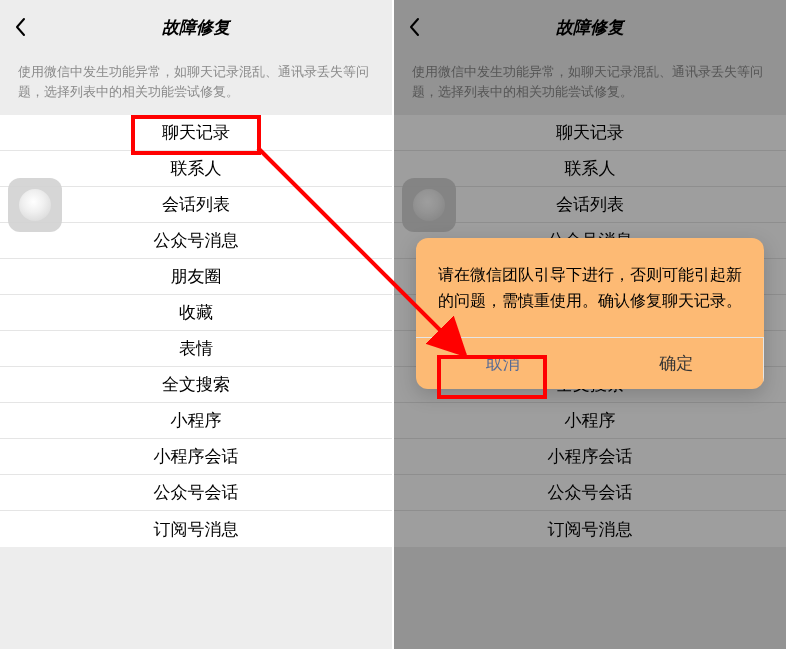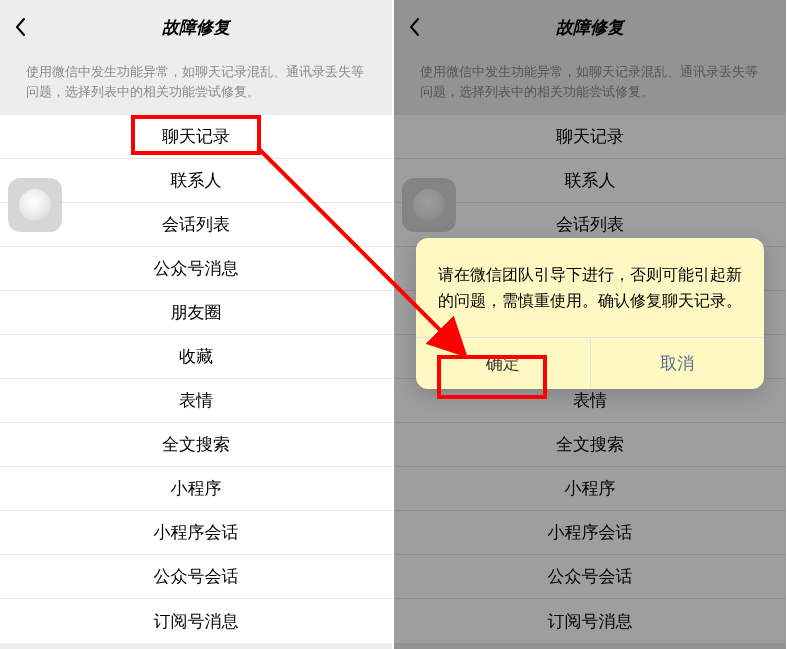--- a/index.html
+++ b/index.html
@@ -39,31 +39,31 @@
     height: 20px;
     cursor: pointer;
   }
   .back-icon svg { display: block; }
   .title {
     font-size: 17px;
     font-weight: 600;
     color: #000;
   }
   .desc {
-    padding: 8px 18px 14px 26px;
+    padding: 8px 18px 14px 18px;
     font-size: 13px;
     color: #8a8a8a;
     line-height: 1.5;
     background: #ededed;
   }
   .list {
     background: #fff;
   }
   .item {
-    height: 44px;
+    height: 36px;
     display: flex;
     align-items: center;
     justify-content: center;
     font-size: 17px;
     color: #000;
     border-bottom: 1px solid #e5e5e5;
     cursor: pointer;
     position: relative;
   }
   .item:last-child { border-bottom: none; }
@@ -93,21 +93,21 @@
     position: absolute;
     inset: 0;
     background: rgba(0,0,0,0.38);
   }
 
   .dialog {
     position: absolute;
     left: 22px;
     right: 22px;
     top: 238px;
-    background: #fef9c3;
+    background: #fdba74;
     border-radius: 12px;
     overflow: hidden;
     box-shadow: 0 6px 20px rgba(0,0,0,0.18);
   }
   .dialog-text {
     padding: 24px 22px 22px 22px;
     font-size: 16px;
     color: #000;
     line-height: 1.65;
     text-align: center;
@@ -214,22 +214,22 @@
     <div class="item">公众号会话</div>
     <div class="item">订阅号消息</div>
   </div>
   <div class="assistive-touch"></div>
 
   <div class="dim"></div>
 
   <div class="dialog">
     <div class="dialog-text">请在微信团队引导下进行，否则可能引起新的问题，需慎重使用。确认修复聊天记录。</div>
     <div class="dialog-buttons">
+      <div class="dialog-btn cancel">取消</div>
       <div class="dialog-btn confirm">确定</div>
-      <div class="dialog-btn cancel">取消</div>
     </div>
   </div>
 </div>
 
 <div class="highlight-box hl-1"></div>
 <div class="highlight-box hl-2"></div>
 <svg class="arrow-svg" viewBox="0 0 260 235">
   <defs>
     <marker id="ah" markerWidth="12" markerHeight="12" refX="9" refY="5" orient="auto">
       <path d="M0,0 L10,5 L0,10 z" fill="#ff0000"></path>

